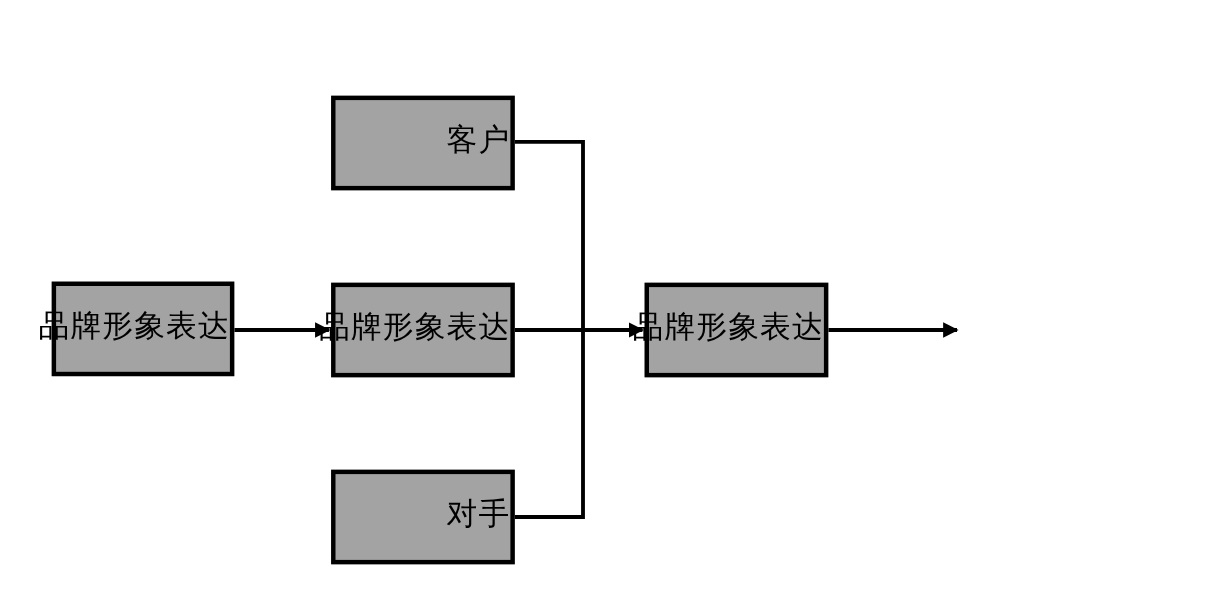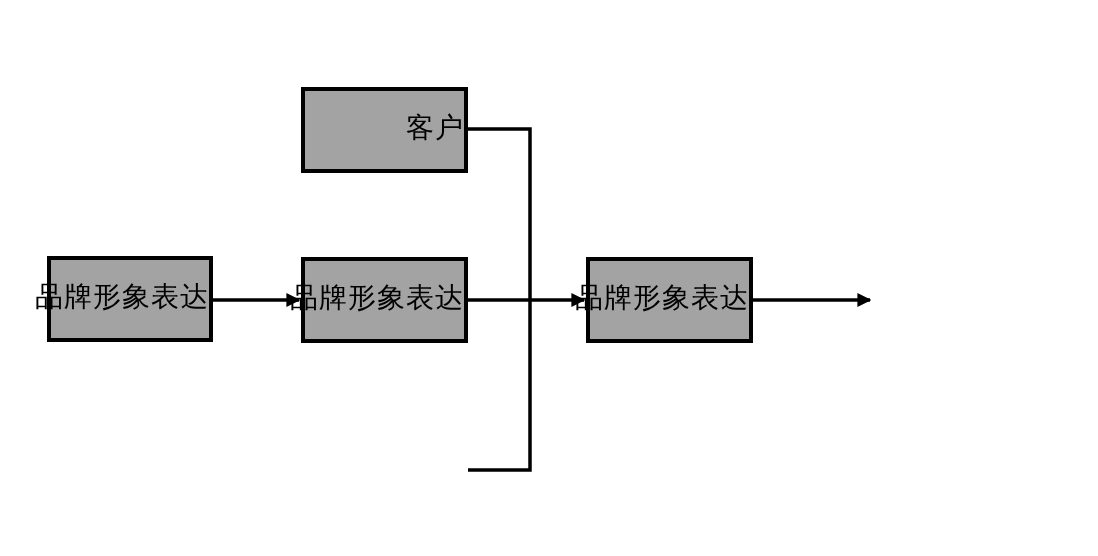--- a/index.html
+++ b/index.html
@@ -73,19 +73,22 @@
   </div>
 
   <div class="node n-customer">
     <span class="node-label">客户</span>
   </div>
 
   <div class="node n-customer-value">
     <span class="node-label">品牌形象表达</span>
   </div>
 
+  <div class="node n-opponent">
+    <span class="node-label">对手</span>
+  </div>
 
   <div class="node n-brand-value">
     <span class="node-label">品牌形象表达</span>
   </div>
 
 
 </div>
 
 </body></html>

